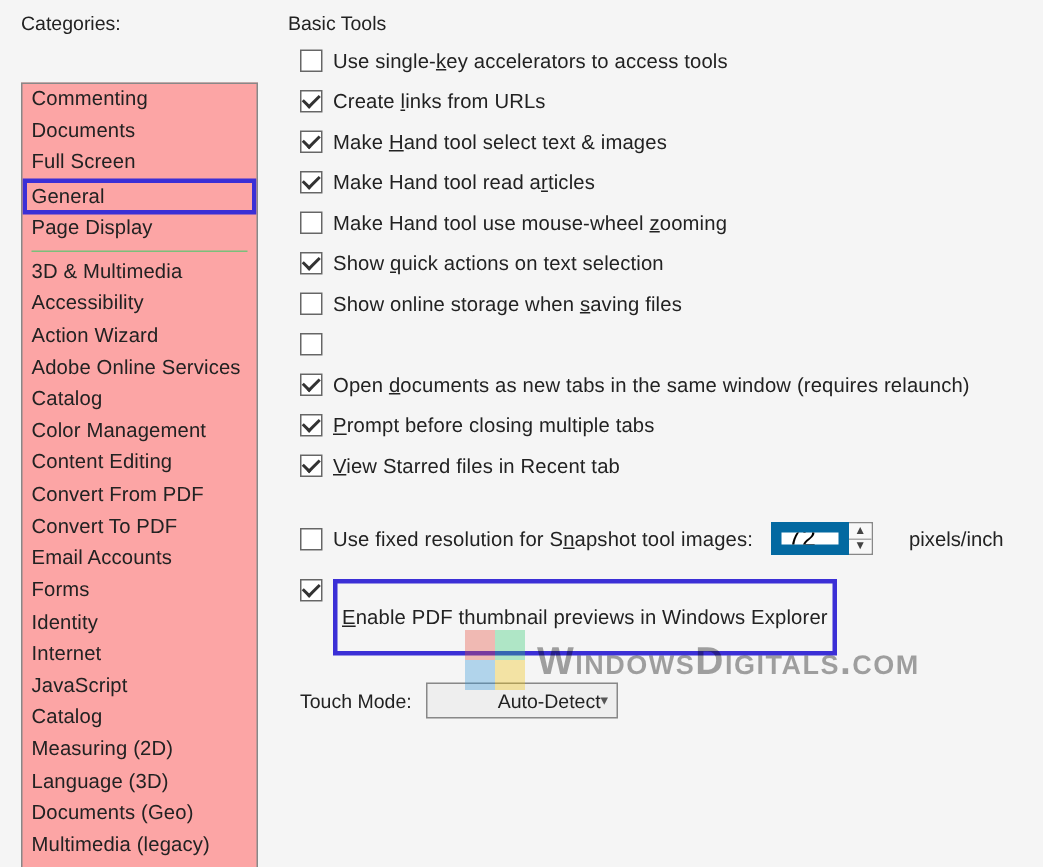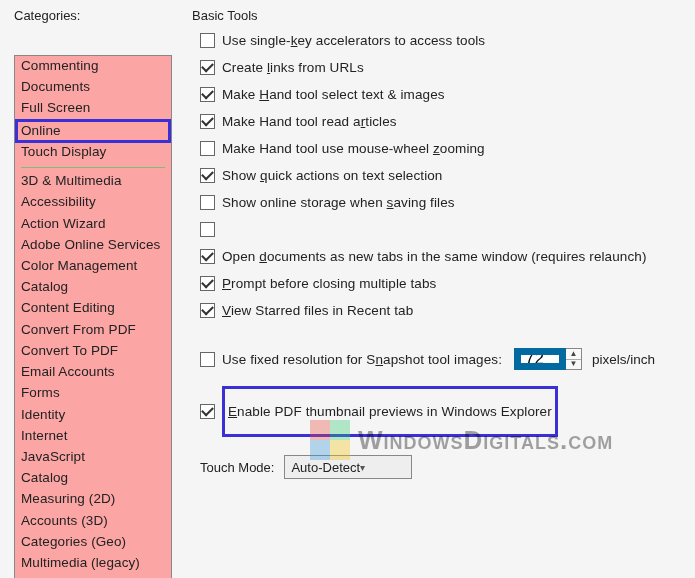--- a/index.html
+++ b/index.html
@@ -40,21 +40,20 @@
   }
   .divider {
     border: none;
     border-top: 1px solid #7bbf7b;
     margin: 4px 6px 3px 6px;
   }
   .group-title { font-size: 13px; margin-bottom: 10px; }
   .options { padding-left: 8px; }
   .opt-row {
     display: flex;
-    align-items: center;
     margin-bottom: 12px;
     font-size: 13.5px;
   }
   
   .cb {
     width: 15px; height: 15px;
     border: 1px solid #666;
     background: #fff;
     margin-right: 7px;
     display: inline-flex;
@@ -90,31 +89,31 @@
     display: inline-flex; flex-direction: column;
     border: 1px solid #888; border-left: none;
     height: 22px; width: 16px;
   }
   .spinner span {
     flex:1; display:flex; align-items:center; justify-content:center;
     font-size: 8px; line-height: 1; color:#444; cursor:pointer;
     background: #f8f8f8;
   }
   .spinner span:first-child { border-bottom: 1px solid #aaa; }
-  .unit { margin-left: 10px; }
+  .unit { margin-left: 24px; }
   .touch-row { display: flex; align-items: center; padding-left: 8px; }
   .touch-label { margin-right: 10px; }
   .select {
     border: 1px solid #888;
     background: #eee;
     height: 24px;
     width: 128px;
     display: flex;
     align-items: center;
-    justify-content: flex-start;
+    justify-content: flex-end;
     padding: 0 6px;
     cursor: pointer;
   }
   .select .chev { font-size: 10px; color: #555; }
   
   .wm {
     position: absolute;
     left: 310px; top: 420px;
     display: flex; align-items: center;
     opacity: 0.35;
@@ -131,41 +130,41 @@
 <body>
 
 <div class="container">
 
   <div class="left-col">
     <div class="heading">Categories:</div>
     <div class="cat-list" id="cat-list">
         <div class="cat-item">Commenting</div>
         <div class="cat-item">Documents</div>
         <div class="cat-item">Full Screen</div>
-        <div class="cat-item selected">Online</div>
-        <div class="cat-item">Touch Display</div>
+        <div class="cat-item selected">General</div>
+        <div class="cat-item">Page Display</div>
         <hr class="divider">
         <div class="cat-item">3D &amp; Multimedia</div>
         <div class="cat-item">Accessibility</div>
         <div class="cat-item">Action Wizard</div>
         <div class="cat-item">Adobe Online Services</div>
+        <div class="cat-item">Catalog</div>
         <div class="cat-item">Color Management</div>
-        <div class="cat-item">Catalog</div>
         <div class="cat-item">Content Editing</div>
         <div class="cat-item">Convert From PDF</div>
         <div class="cat-item">Convert To PDF</div>
         <div class="cat-item">Email Accounts</div>
         <div class="cat-item">Forms</div>
         <div class="cat-item">Identity</div>
         <div class="cat-item">Internet</div>
         <div class="cat-item">JavaScript</div>
         <div class="cat-item">Catalog</div>
         <div class="cat-item">Measuring (2D)</div>
-        <div class="cat-item">Accounts (3D)</div>
-        <div class="cat-item">Categories (Geo)</div>
+        <div class="cat-item">Language (3D)</div>
+        <div class="cat-item">Documents (Geo)</div>
         <div class="cat-item">Multimedia (legacy)</div>
         <div class="cat-item">Multimedia Trust (legacy)</div>
       </div>
   </div>
 
   <div class="right-col">
     <div class="group-title">Basic Tools</div>
 
     <div class="options" id="options-list">
         <div class="opt-row">

